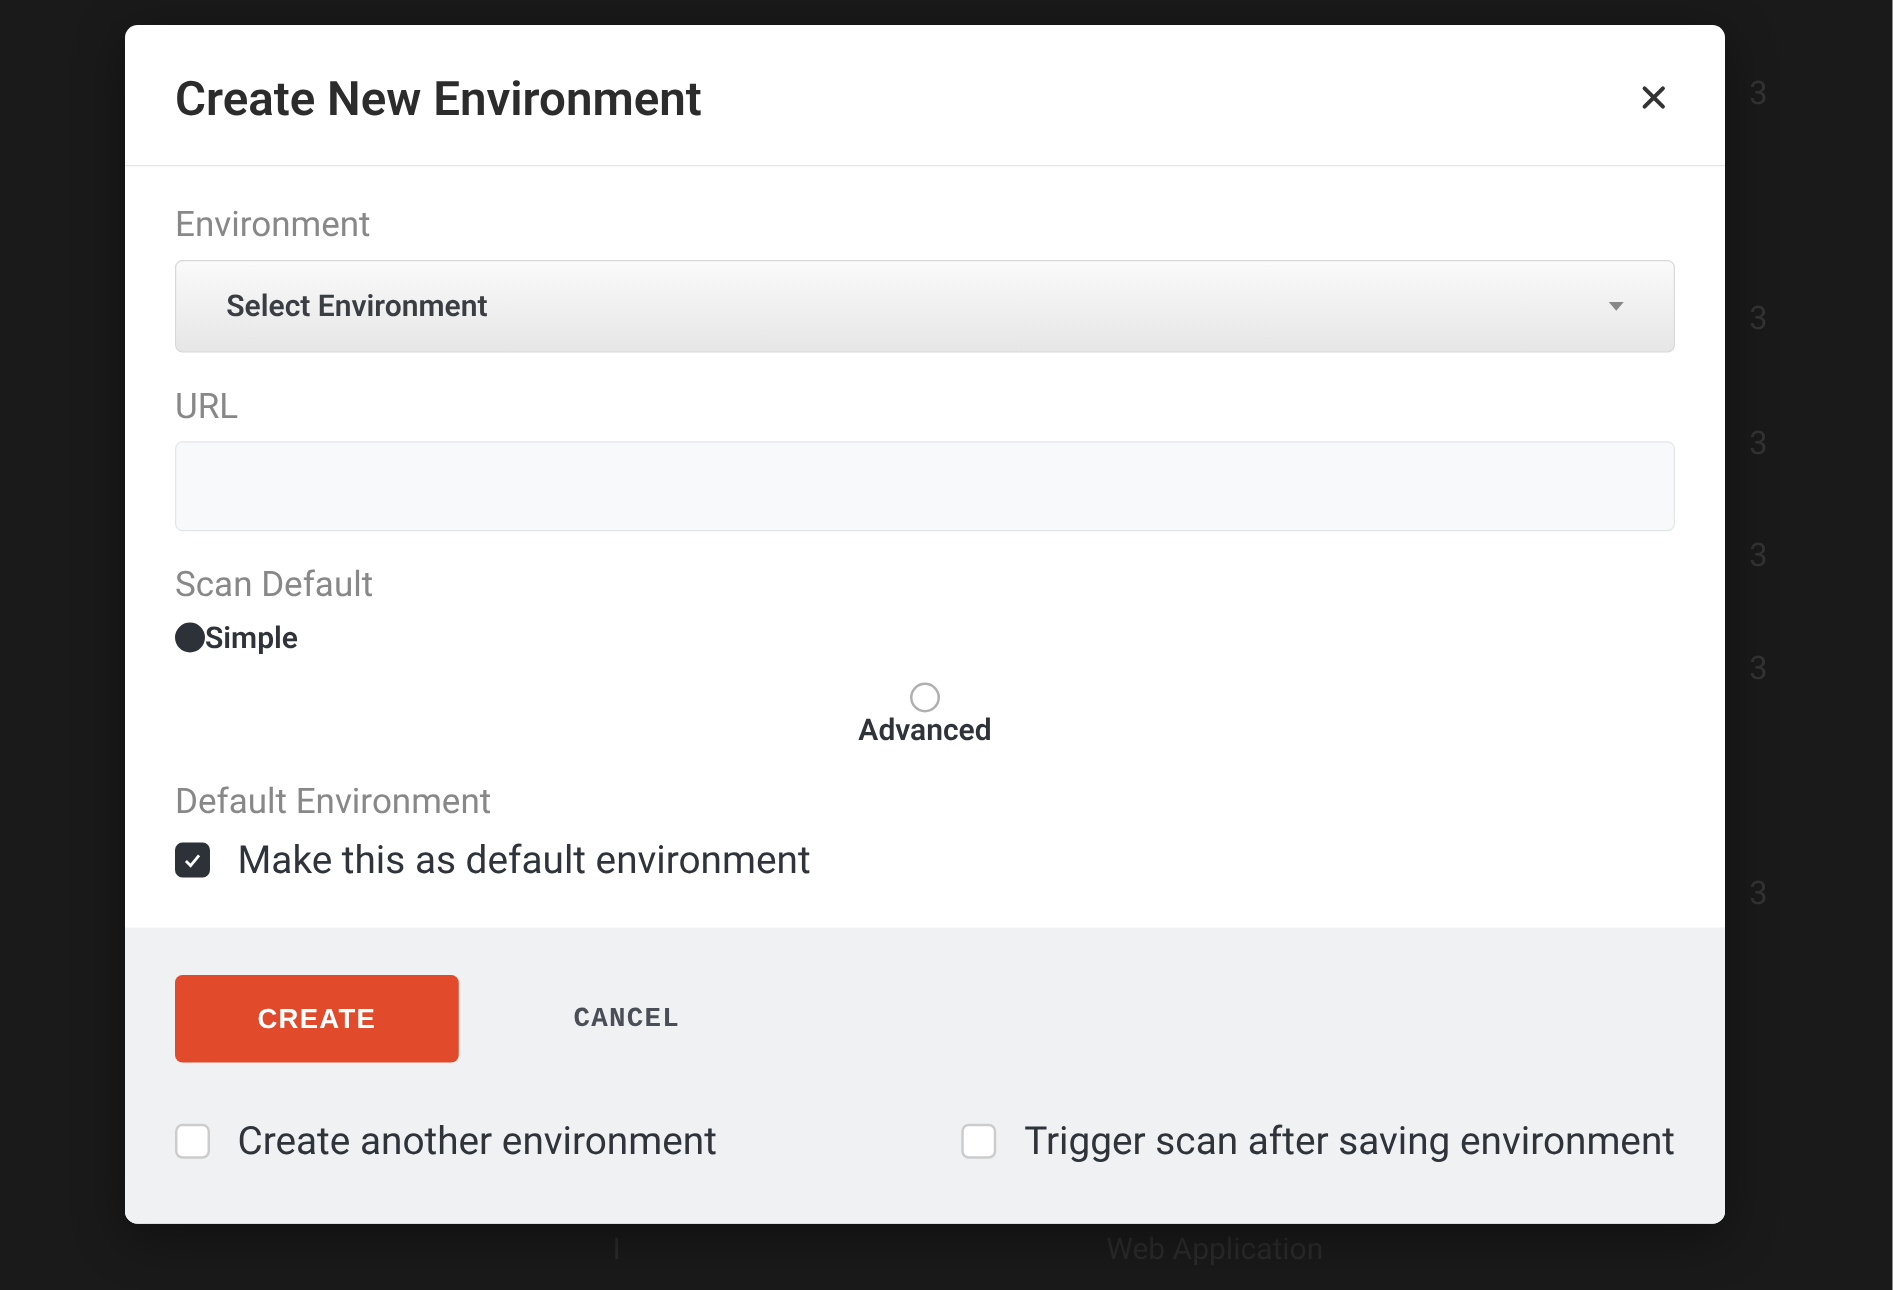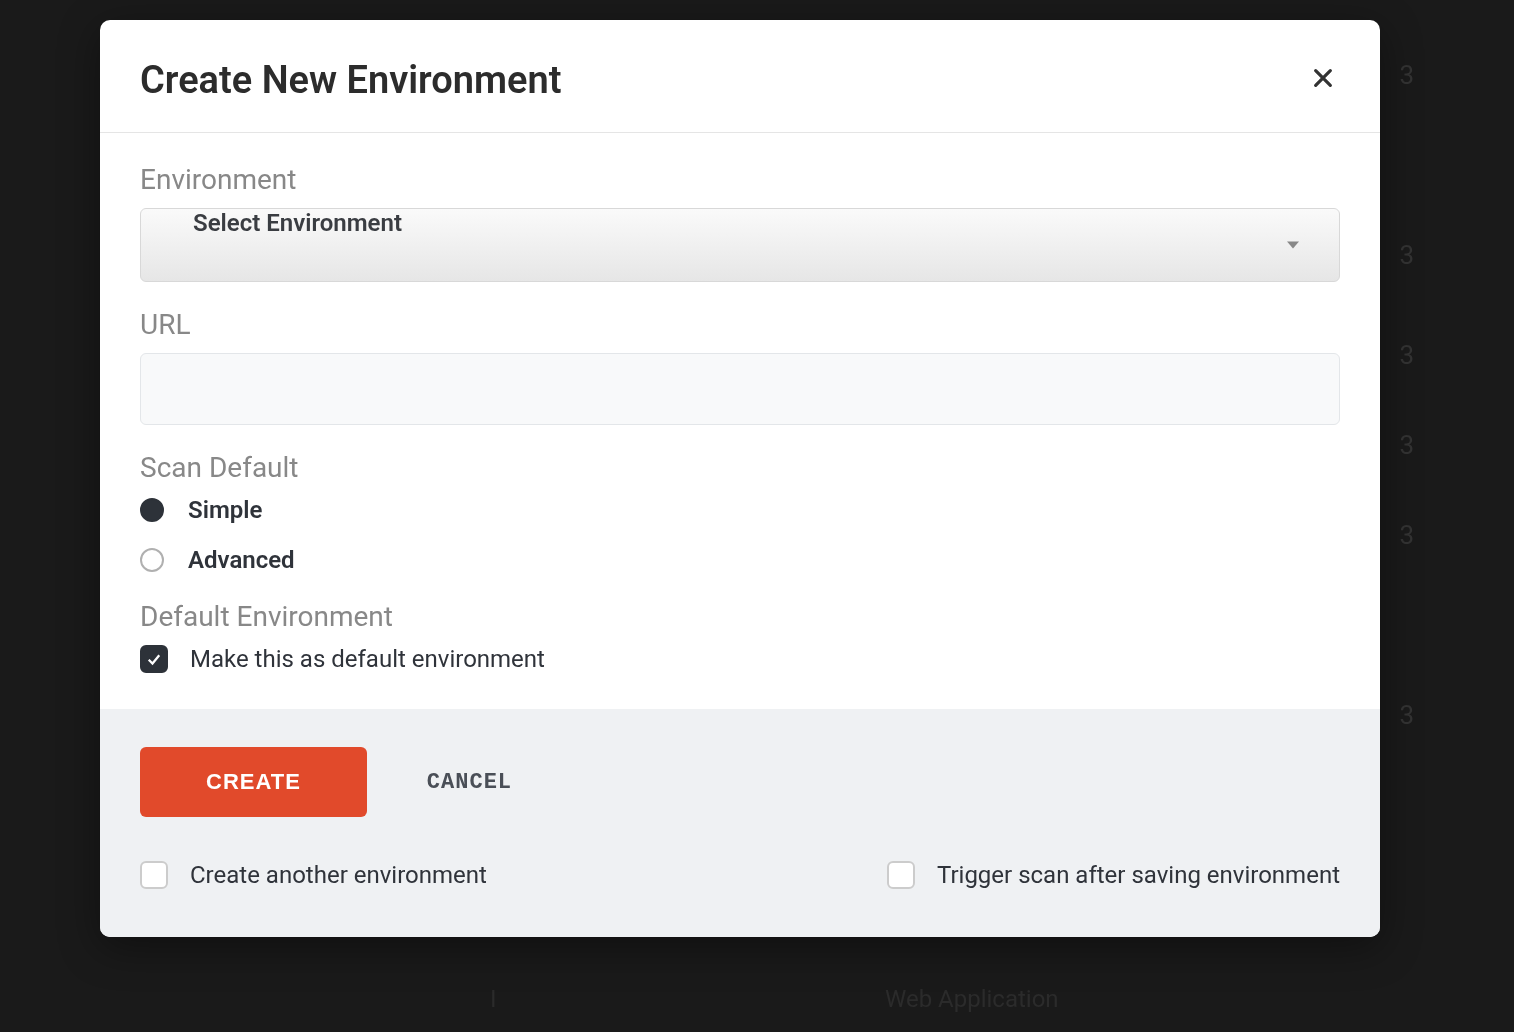--- a/index.html
+++ b/index.html
@@ -58,21 +58,22 @@
     margin-bottom: 12px;
   }
   .select-wrap {
     position: relative;
     width: 100%;
     height: 74px;
     background: linear-gradient(to bottom, #fafafa 0%, #e6e6e6 100%);
     border: 1px solid #d8d8d8;
     border-radius: 6px;
     display: flex;
-    padding: 0 52px;
+    align-items: center;
+    padding: 0 40px;
     cursor: pointer;
   }
   .select-text {
     font-size: 24px;
     font-weight: 600;
     color: #3a3d42;
   }
   .select-caret {
     position: absolute;
     right: 40px;
@@ -90,21 +91,20 @@
     border: 1px solid #e3e6e9;
     border-radius: 6px;
     padding: 0 20px;
     font-size: 22px;
     color: #333;
   }
   .radio-group { }
   .radio-row {
     display: flex;
     align-items: center;
-    gap: 24px;
     margin-bottom: 22px;
     cursor: pointer;
   }
   .radio-circle {
     width: 24px;
     height: 24px;
     border-radius: 50%;
     border: 2px solid #b0b0b0;
     background: #fff;
     flex-shrink: 0;
@@ -139,31 +139,31 @@
     background: #2d3239;
     border-color: #2d3239;
   }
   .checkbox-box svg {
     width: 18px; height: 18px;
     stroke: #fff;
     stroke-width: 3;
     fill: none;
   }
   .checkbox-label {
-    font-size: 24px;
+    font-size: 31px;
     color: #2f333a;
   }
   .modal-footer {
     background: #eff1f3;
     padding: 38px 40px 48px 40px;
   }
   .footer-buttons {
     display: flex;
     align-items: center;
-    gap: 60px;
+    gap: 92px;
     margin-bottom: 44px;
   }
   .btn-primary {
     background: #e14a2b;
     color: #fff;
     font-size: 22px;
     font-weight: 700;
     letter-spacing: 1px;
     border: none;
     border-radius: 6px;
@@ -231,21 +231,21 @@
       <input class="text-input" type="text" value="" style="">
     </div>
 
     <div class="form-group">
       <label class="form-label">Scan Default</label>
       <div class="radio-group">
         <div class="radio-row">
           <span class="radio-circle selected"></span>
           <span class="radio-label">Simple</span>
         </div>
-        <div class="radio-row" style="margin-bottom:10px;">
+        <div class="radio-row" style="margin-bottom:10px;flex-direction:column;">
           <span class="radio-circle"></span>
           <span class="radio-label">Advanced</span>
         </div>
       </div>
     </div>
 
     <div class="form-group" style="margin-bottom:0;">
       <label class="form-label">Default Environment</label>
       <div class="checkbox-row">
         <span class="checkbox-box checked">

